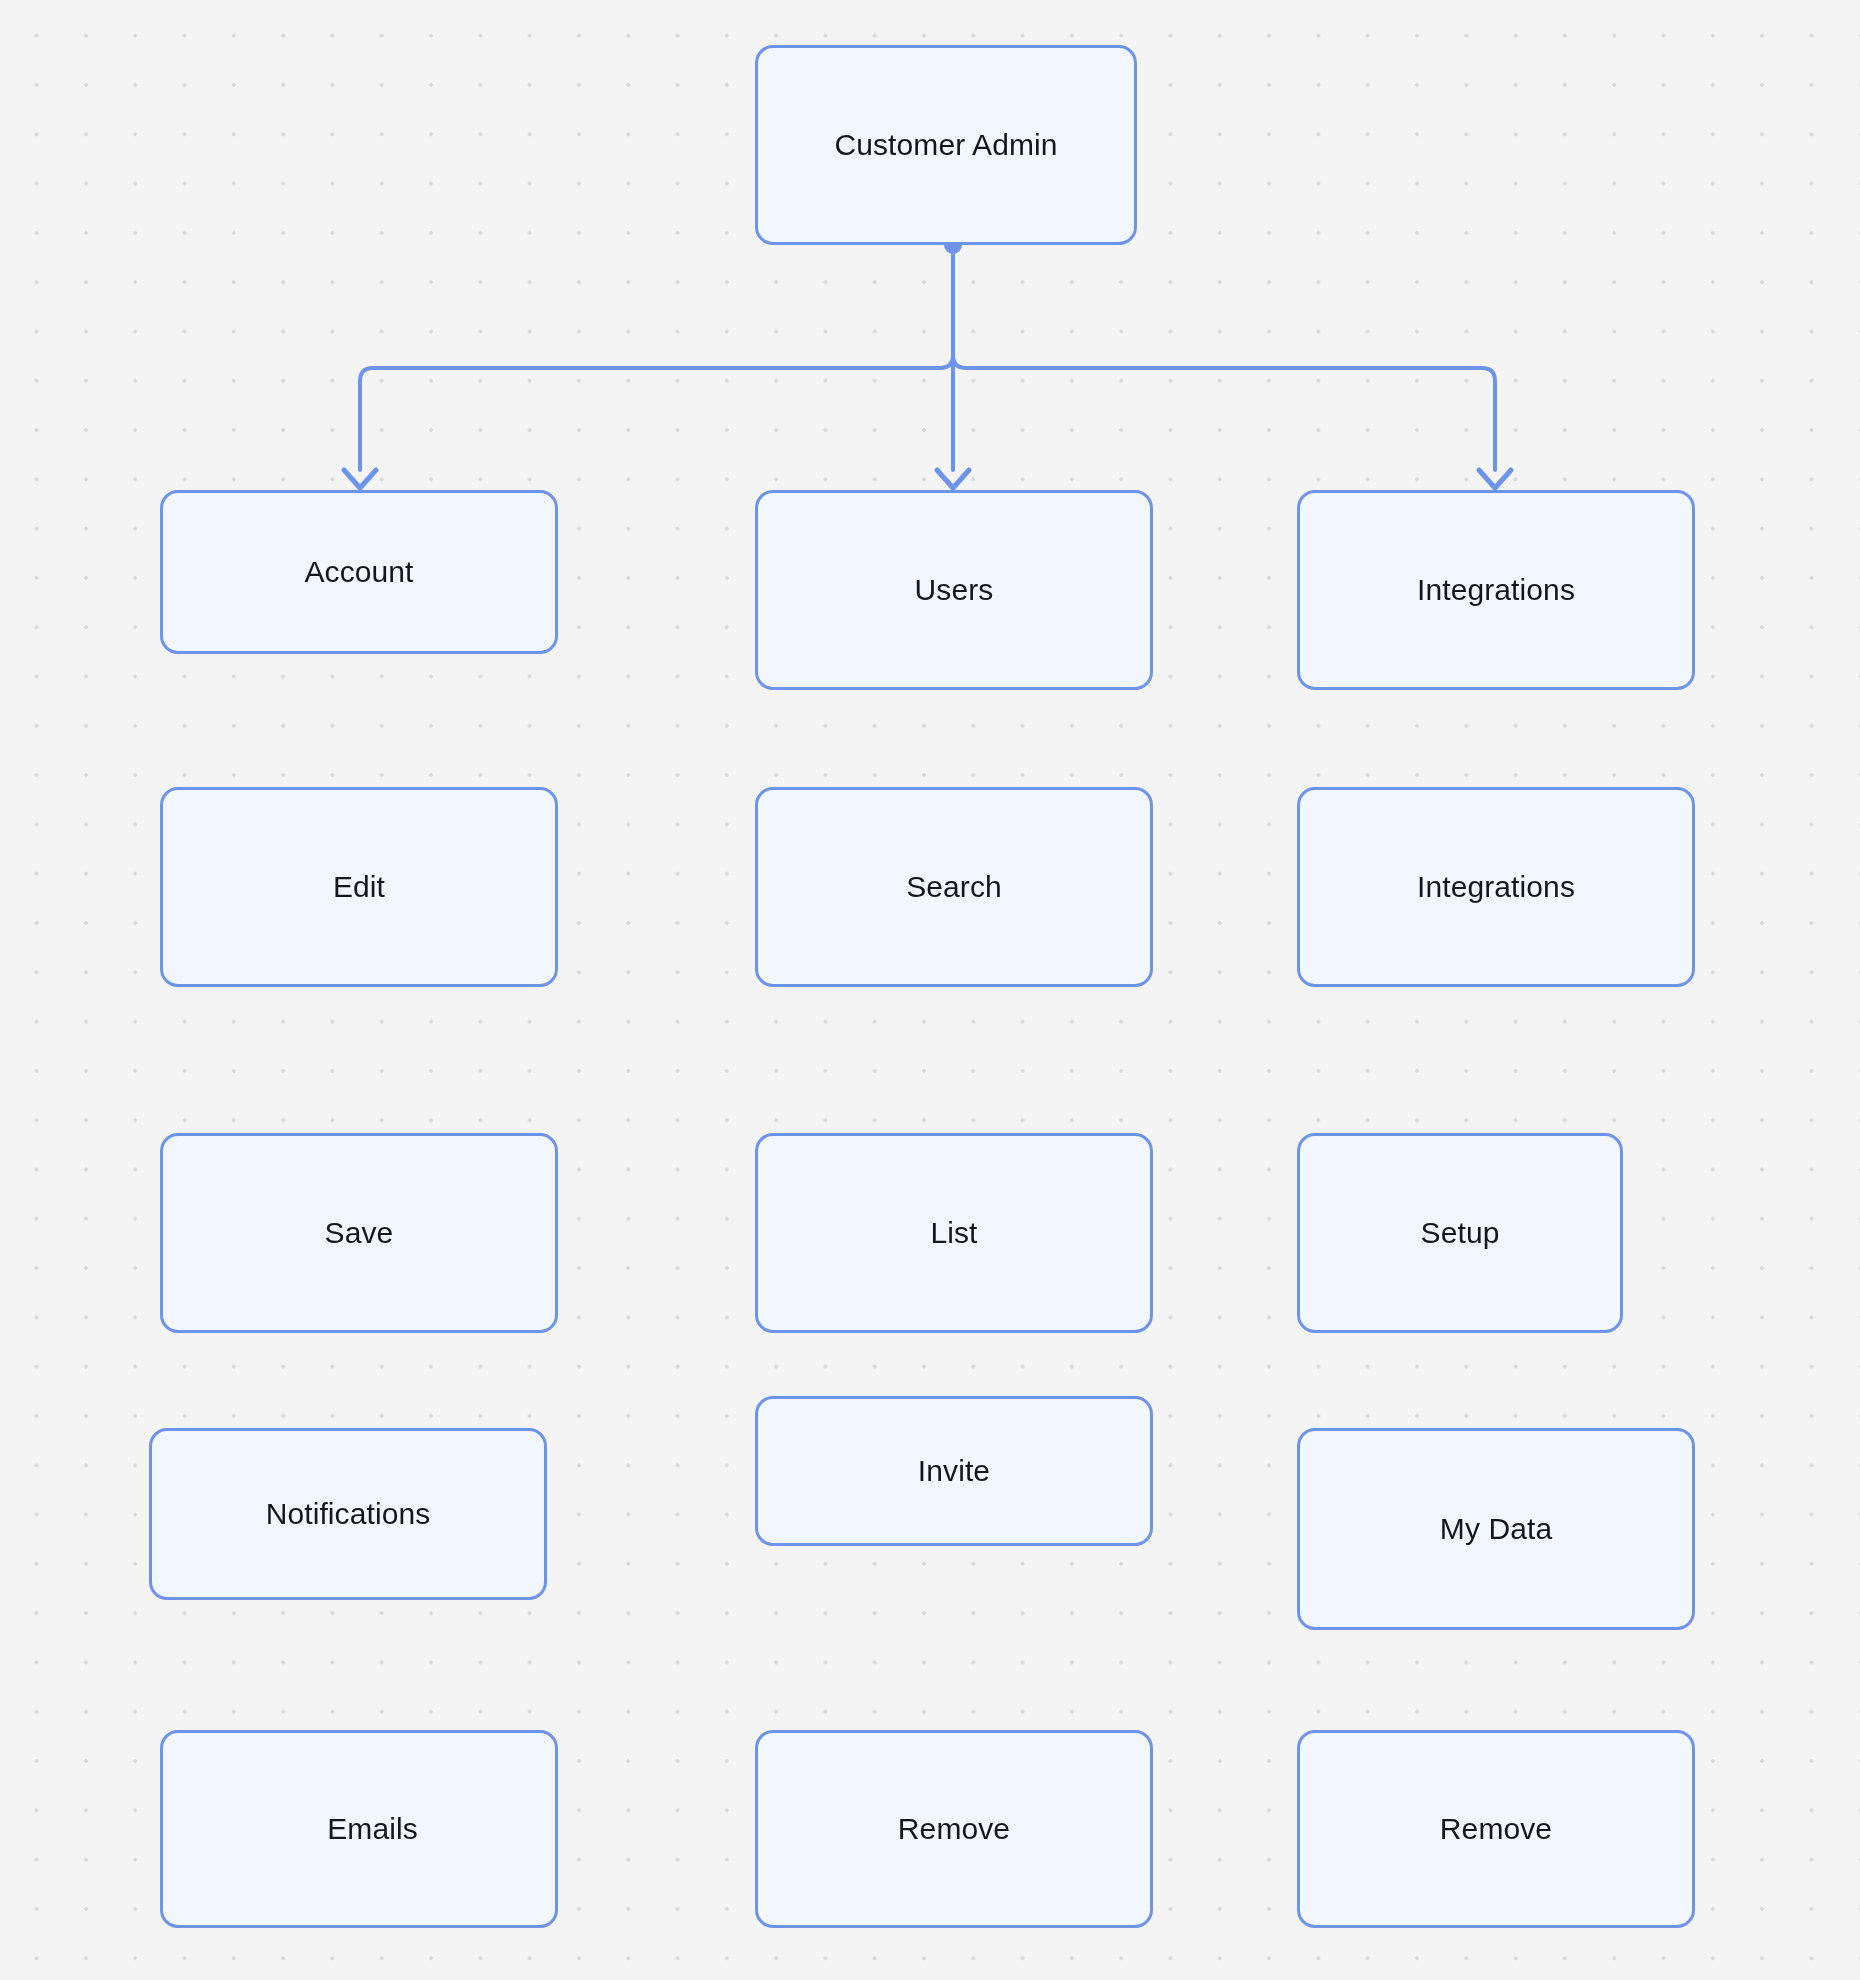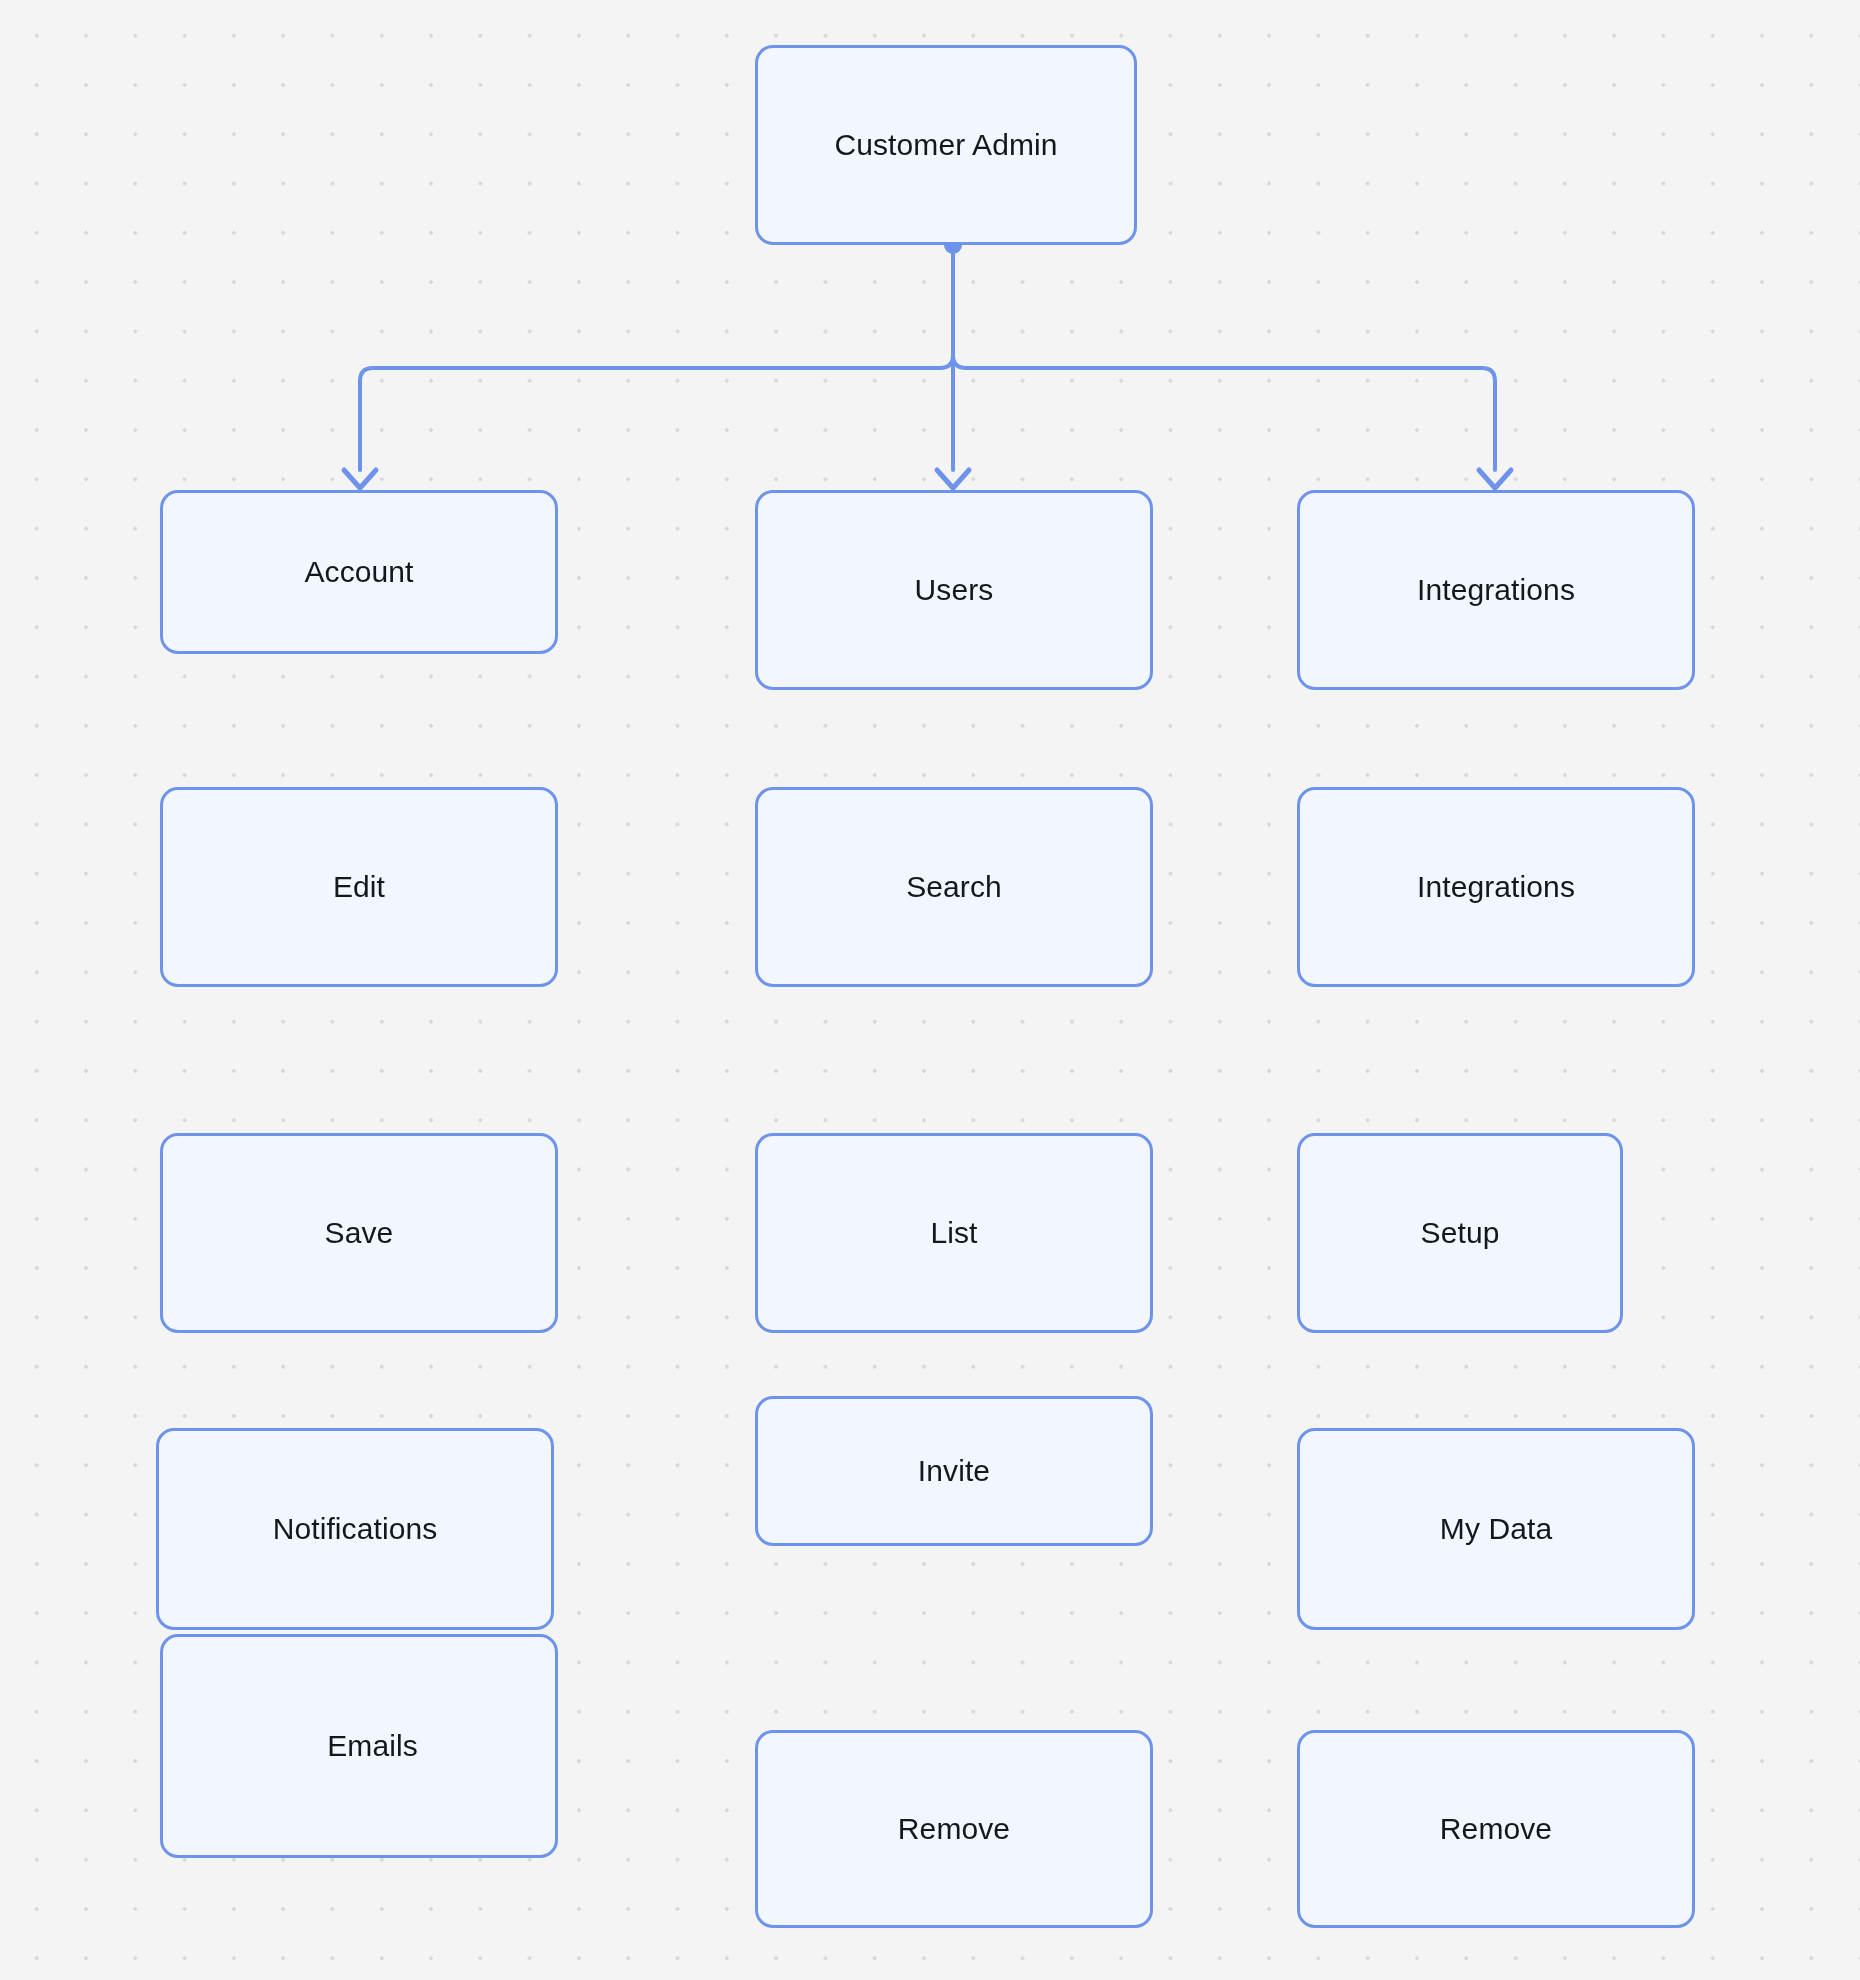--- a/index.html
+++ b/index.html
@@ -83,24 +83,24 @@
 
   <div class="node" style="left:160px; top:490px; width:398px; height:164px;">
     <span class="node-label">Account</span>
   </div>
   <div class="node" style="left:160px; top:787px; width:398px; height:200px;">
     <span class="node-label">Edit</span>
   </div>
   <div class="node" style="left:160px; top:1133px; width:398px; height:200px;">
     <span class="node-label">Save</span>
   </div>
-  <div class="node" style="left:156px; top:1428px; width:398px; height:202px;">
+  <div class="node" style="left:149px; top:1428px; width:398px; height:172px;">
     <span class="node-label">Notifications</span>
   </div>
-  <div class="node" style="left:160px; top:1634px; width:398px; height:224px;padding-left:27px;">
+  <div class="node" style="left:160px; top:1730px; width:398px; height:198px;padding-left:27px;">
     <span class="node-label">Emails</span>
   </div>
 
   <div class="node" style="left:755px; top:490px; width:398px; height:200px;">
     <span class="node-label">Users</span>
   </div>
   <div class="node" style="left:755px; top:787px; width:398px; height:200px;">
     <span class="node-label">Search</span>
   </div>
   <div class="node" style="left:755px; top:1133px; width:398px; height:200px;">

